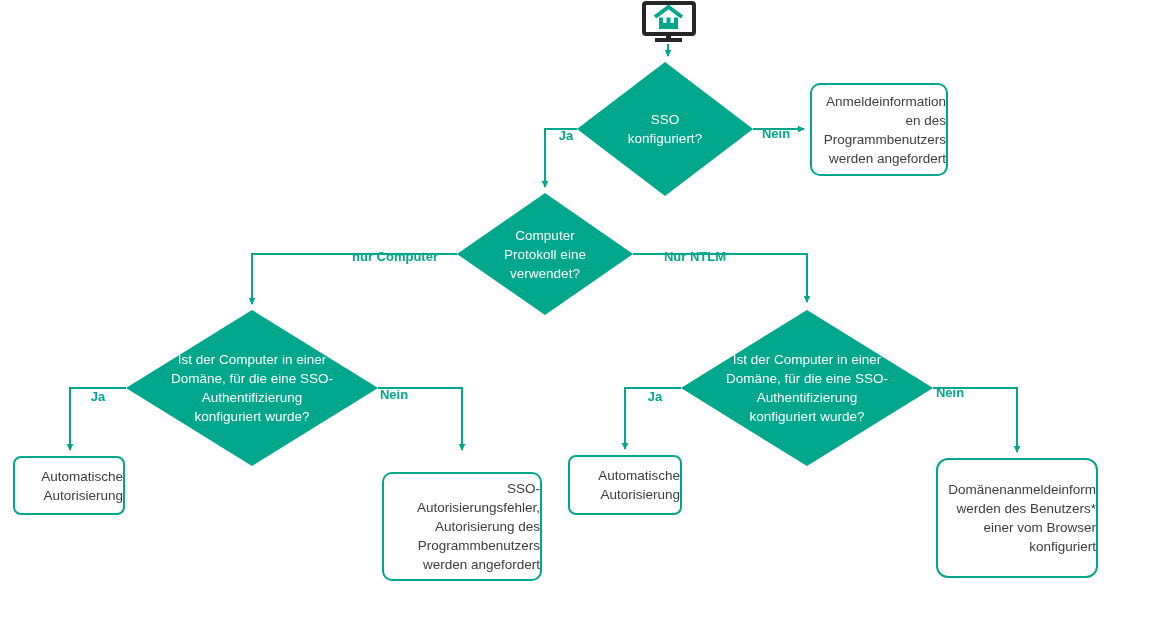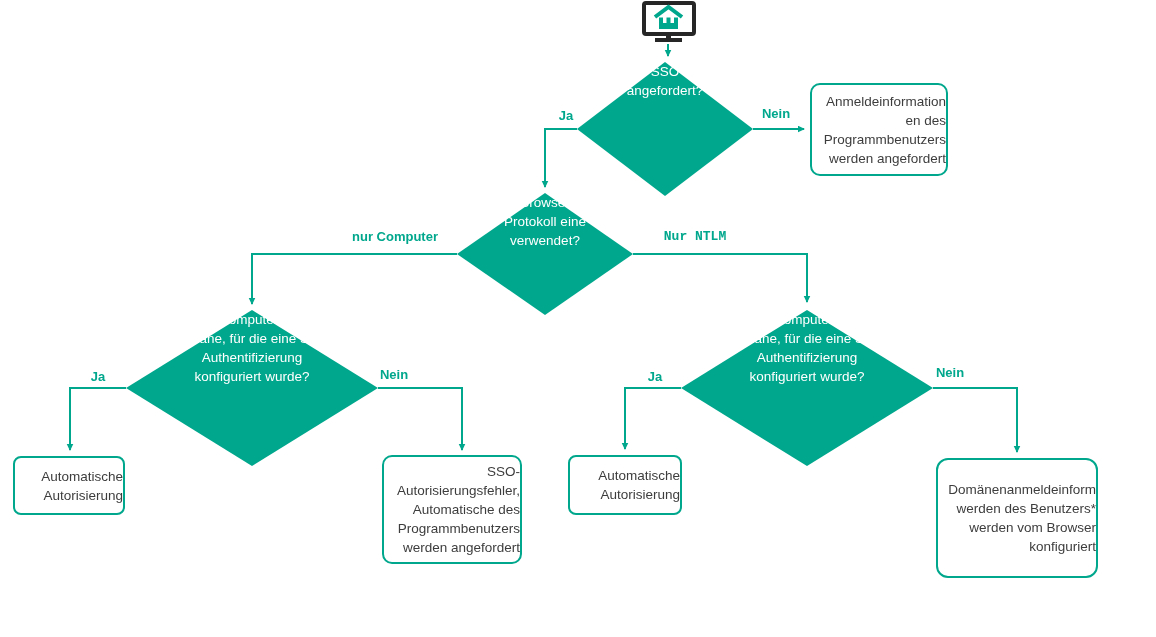--- a/index.html
+++ b/index.html
@@ -11,31 +11,31 @@
   }
   *{margin:0;padding:0;box-sizing:border-box;}
   body{background:#fff;font-family:"Liberation Sans","DejaVu Sans",sans-serif;}
   .canvas{position:relative;width:1156px;height:637px;background:var(--background);overflow:hidden;}
   svg.layer{position:absolute;left:0;top:0;width:1156px;height:637px;}
   svg .edge{fill:none;stroke:var(--accent);stroke-width:2px;}
   svg .diamond{fill:var(--accent);stroke:none;}
   svg .arrowhead{fill:var(--accent);}
 
   .diamond-label{
-    position:absolute;display:flex;flex-direction:column;align-items:center;
+    position:absolute;display:flex;flex-direction:column;justify-content:center;align-items:center;
     color:var(--diamond_text);font-size:13.5px;line-height:19px;text-align:center;
   }
   .endbox{
     position:absolute;display:flex;flex-direction:column;justify-content:center;align-items:flex-end;
     background:#fff;border:2px solid var(--accent);border-radius:10px;
     color:var(--box_text);font-size:13.5px;line-height:19px;text-align:center;
   }
   .edge-label{
     position:absolute;color:var(--accent);font-size:13px;font-weight:600;line-height:14px;
-    text-align:center;white-space:nowrap;
+    text-align:center;white-space:nowrap;margin-top:20px;
   }
   .start-icon{position:absolute;left:638px;top:0px;width:60px;height:46px;}
 </style>
 </head>
 <body>
 
 <div class="canvas">
 
   <svg class="layer" viewBox="0 0 1156 637">
     <defs>
@@ -63,24 +63,24 @@
   <svg class="start-icon" viewBox="0 0 60 46">
     <rect x="6" y="3" width="50" height="31" rx="2" fill="none" stroke="var(--monitor_frame)" stroke-width="4"></rect>
     <rect x="28" y="34" width="5" height="5" fill="var(--monitor_frame)"></rect>
     <rect x="17" y="38" width="27" height="4" fill="var(--monitor_frame)"></rect>
     <path d="M17,17 L30.5,7 L44,17" fill="none" stroke="var(--accent)" stroke-width="4"></path>
     <path d="M21,29 V17.5 H25 V23 H28.5 V17.5 H32.5 V23 H36 V17.5 H40 V29 Z" fill="var(--accent)"></path>
   </svg>
 
   <div class="diamond-label" style="left:577px;top:62px;width:176px;height:134px;">
     <div>SSO</div>
-    <div>angefordert?</div>
+    <div>konfiguriert?</div>
   </div>
   <div class="diamond-label" style="left:457px;top:193px;width:176px;height:122px;">
-    <div>Browser</div>
+    <div>Computer</div>
     <div>Protokoll eine</div>
     <div>verwendet?</div>
   </div>
   <div class="diamond-label" style="left:126px;top:310px;width:252px;height:156px;">
     <div>Ist der Computer in einer</div>
     <div>Domäne, für die eine SSO-</div>
     <div>Authentifizierung</div>
     <div>konfiguriert wurde?</div>
   </div>
   <div class="diamond-label" style="left:681px;top:310px;width:252px;height:156px;">
@@ -93,40 +93,40 @@
   <div class="endbox" style="left:810px;top:83px;width:138px;height:93px;">
     <div>Anmeldeinformation</div>
     <div>en des</div>
     <div>Programmbenutzers</div>
     <div>werden angefordert</div>
   </div>
   <div class="endbox" style="left:13px;top:456px;width:112px;height:59px;border-radius:8px;">
     <div>Automatische</div>
     <div>Autorisierung</div>
   </div>
-  <div class="endbox" style="left:382px;top:455px;width:140px;height:109px;">
+  <div class="endbox" style="left:382px;top:472px;width:160px;height:109px;">
     <div>SSO-</div>
     <div>Autorisierungsfehler,</div>
-    <div>Automatische des</div>
+    <div>Autorisierung des</div>
     <div>Programmbenutzers</div>
     <div>werden angefordert</div>
   </div>
   <div class="endbox" style="left:568px;top:455px;width:114px;height:60px;border-radius:8px;">
     <div>Automatische</div>
     <div>Autorisierung</div>
   </div>
   <div class="endbox" style="left:936px;top:458px;width:162px;height:120px;border-radius:12px;">
     <div>Domänenanmeldeinform</div>
     <div>werden des Benutzers*</div>
-    <div>werden vom Browser</div>
+    <div>einer vom Browser</div>
     <div>konfiguriert</div>
   </div>
 
   <div class="edge-label" style="left:554px;top:109px;width:24px;">Ja</div>
   <div class="edge-label" style="left:756px;top:107px;width:40px;">Nein</div>
   <div class="edge-label" style="left:345px;top:230px;width:100px;">nur Computer</div>
-  <div class="edge-label" style="left:653px;top:230px;width:84px;font-family:Liberation Mono, monospace;">Nur NTLM</div>
+  <div class="edge-label" style="left:653px;top:230px;width:84px;">Nur NTLM</div>
   <div class="edge-label" style="left:86px;top:370px;width:24px;">Ja</div>
   <div class="edge-label" style="left:374px;top:368px;width:40px;">Nein</div>
   <div class="edge-label" style="left:643px;top:370px;width:24px;">Ja</div>
   <div class="edge-label" style="left:928px;top:366px;width:44px;">Nein</div>
 
 </div>
 
 </body></html>

